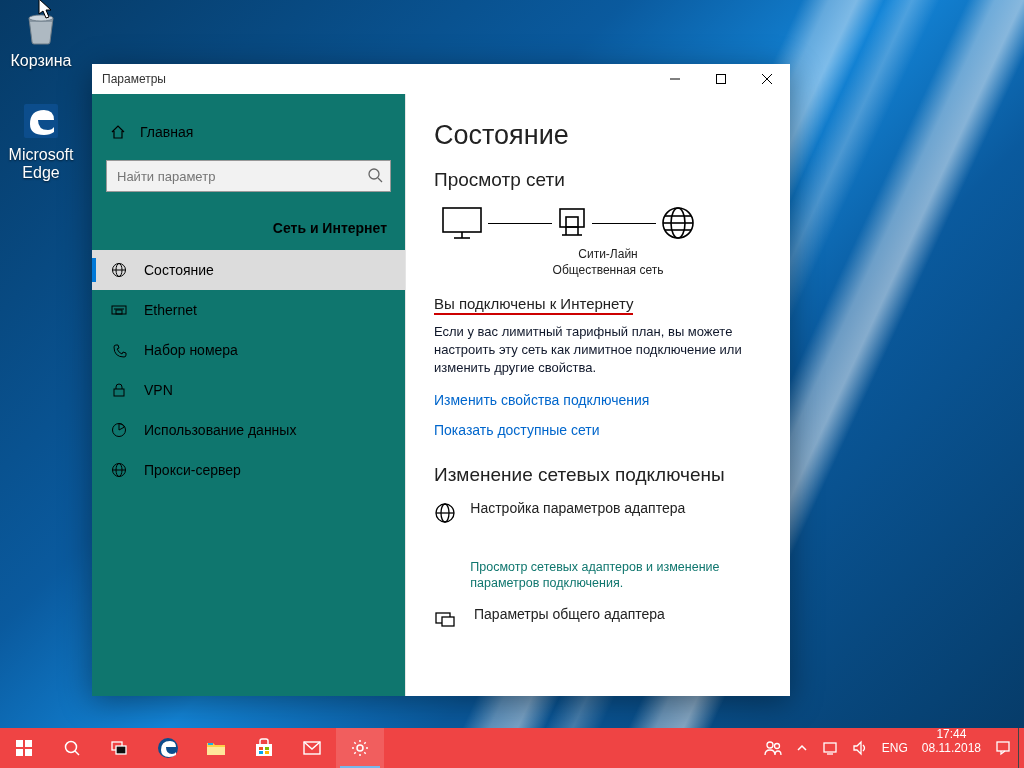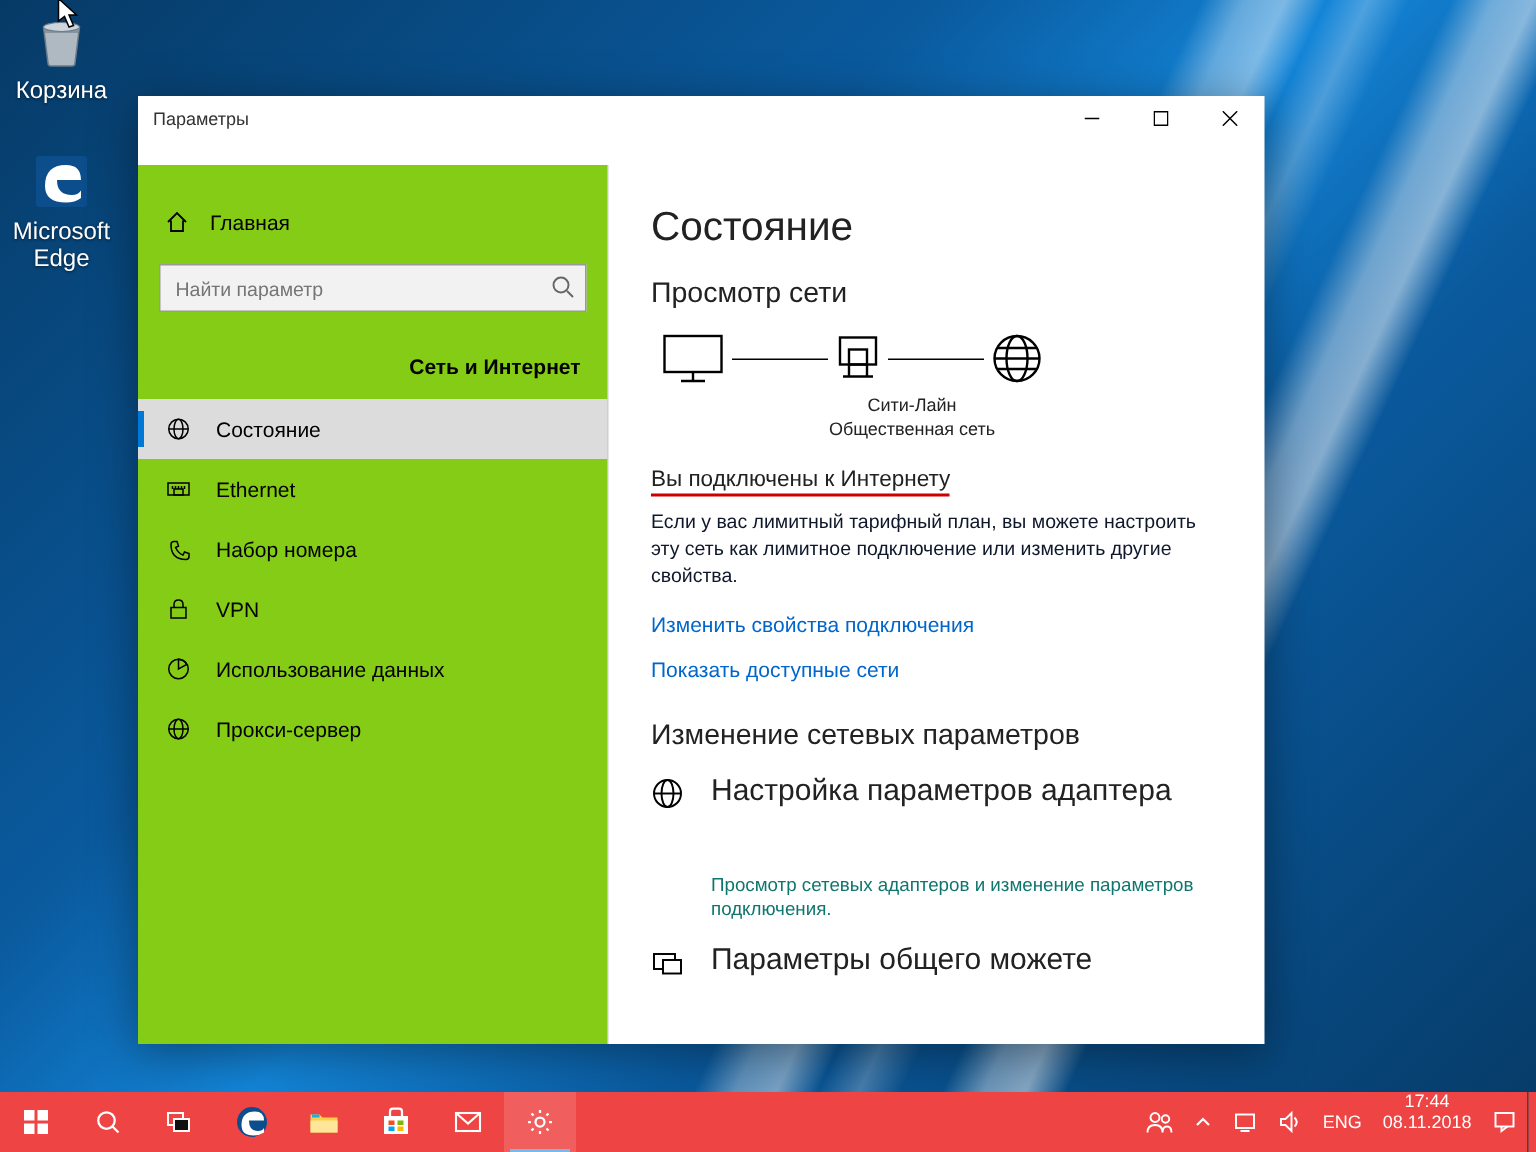--- a/index.html
+++ b/index.html
@@ -16,27 +16,27 @@
 
 
 .desktop-icon { position: absolute; width: 74px; text-align: center; color: #fff; font-size: 16px; cursor: pointer; }
 .desktop-icon .ic { width: 42px; height: 42px; margin: 0 auto 4px; }
 .desktop-icon .lbl { text-shadow: 0 1px 2px rgba(0,0,0,0.6); }
 
 
 .cursor { position: absolute; left: 38px; top: -2px; width: 16px; height: 22px; z-index: 50; }
 
 
-.window { position: absolute; left: 92px; top: 64px; width: 751px; height: 632px; background: #fff; box-shadow: 0 6px 30px rgba(0,0,0,0.4); display: flex; flex-direction: column; gap: 16px; }
+.window { position: absolute; left: 92px; top: 64px; width: 698px; height: 632px; background: #fff; box-shadow: 0 6px 30px rgba(0,0,0,0.4); display: flex; flex-direction: column; }
 .titlebar { height: 30px; display: flex; align-items: center; padding-left: 10px; font-size: 12px; color: #333; }
 .titlebar .controls { margin-left: auto; display: flex; }
 .titlebar .ctrl { width: 46px; height: 30px; display: flex; align-items: center; justify-content: center; cursor: pointer; }
 
 .body { flex: 1; display: flex; overflow: hidden; }
-.sidebar { width: 314px; background: #84cc16; border-right: 1px solid #e5e5e5; padding-top: 20px; }
+.sidebar { width: 314px; background: #0f766e; border-right: 1px solid #e5e5e5; padding-top: 20px; }
 .home-row { display: flex; align-items: center; gap: 14px; padding: 10px 18px; font-size: 14px; cursor: pointer; }
 
 .search { margin: 10px 14px 18px; position: relative; }
 .search input { width: 100%; height: 32px; border: 1px solid #999; background: #fff0; padding: 0 38px 0 10px; font-size: 13px; outline: none; background: #f2f2f2; }
 .search .mag { position: absolute; right: 8px; top: 7px; color: #666; }
 
 .category { padding: 10px 18px 14px; font-size: 14px; font-weight: 600; text-align: right; }
 .nav-item { display: flex; align-items: center; gap: 16px; padding: 12px 18px; font-size: 14px; cursor: pointer; position: relative; }
 .nav-item.active { background: #dcdcdc; }
 .nav-item.active::before { content:""; position:absolute; left:0; top:8px; bottom:8px; width:4px; background:#0078d7; }
@@ -52,21 +52,21 @@
 .linkline { height: 1px; background: #000; width: 64px; margin: 0 4px; }
 .diag-caption { text-align: center; width: 120px; margin: 2px auto 0; font-size: 12px; }
 .diagram-wrap { width: 360px; }
 
 .subtitle { font-size: 15px; margin-top: 18px; border-bottom: 2px solid #c00; display:inline-block; padding-bottom: 1px; }
 .para { font-size: 13px; color: #0f172a; margin-top: 8px; line-height: 1.4; max-width: 420px; }
 .linkrow { color: #0066cc; font-size: 14px; margin-top: 14px; cursor: pointer; }
 
 .opt { display: flex; gap: 14px; margin-top: 14px; }
 .opt .oic { width: 26px; padding-top: 2px; }
-.opt .t1 { font-size: 20px; }
+.opt .t1 { font-size: 14px; }
 .opt .t2 { font-size: 12.5px; color: #0f766e; line-height: 1.35; max-width: 340px; margin-top: 43px; }
 
 
 .taskbar { position: absolute; left: 0; right: 0; bottom: 0; height: 40px; background: #ef4444; display: flex; align-items: center; color: #fff; }
 .tbtn { width: 48px; height: 40px; display:flex; align-items:center; justify-content:center; cursor:pointer; position: relative; }
 .tbtn.active { background: rgba(255,255,255,0.14); }
 .tbtn.active::after { content:""; position:absolute; left:4px; right:4px; bottom:0; height:2px; background:#76b9ed; }
 .tray { margin-left: auto; display: flex; align-items: center; height: 100%; }
 .tray .titem { padding: 0 7px; height: 100%; display:flex; align-items:center; font-size: 12px; cursor:pointer; }
 .clock { text-align: left; font-size: 12px; line-height: 1.15; padding: 0 8px; flex-direction: column; }
@@ -252,21 +252,21 @@
           <div class="diag-caption" style="margin-left:108px;">Сити-Лайн</div>
           <div class="diag-caption" style="margin-left:108px;">Общественная сеть</div>
         </div>
       </div>
 
       <div class="subtitle">Вы подключены к Интернету</div>
       <div class="para">Если у вас лимитный тарифный план, вы можете настроить эту сеть как лимитное подключение или изменить другие свойства.</div>
       <div class="linkrow">Изменить свойства подключения</div>
       <div class="linkrow">Показать доступные сети</div>
 
-      <h2 class="section mt">Изменение сетевых параметров</h2>
+      <h2 class="section mt">Изменение сетевых подключены</h2>
 
       <div class="opt">
         <div class="oic">
             <svg width="22" height="22" viewBox="0 0 22 22">
               <circle cx="11" cy="11" r="9" fill="none" stroke="#000" stroke-width="1.3"></circle>
               <ellipse cx="11" cy="11" rx="4" ry="9" fill="none" stroke="#000" stroke-width="1.3"></ellipse>
               <line x1="2" y1="11" x2="20" y2="11" stroke="#000" stroke-width="1.3"></line>
             </svg>
           </div>
         <div>
@@ -276,21 +276,21 @@
       </div>
 
       <div class="opt">
         <div class="oic">
             <svg width="22" height="22" viewBox="0 0 22 22">
               <rect x="2" y="5" width="14" height="10" fill="none" stroke="#000" stroke-width="1.3"></rect>
               <rect x="8" y="9" width="12" height="9" fill="#fff" stroke="#000" stroke-width="1.3"></rect>
             </svg>
           </div>
         <div>
-          <div class="t1">Параметры общего можете</div>
+          <div class="t1">Параметры общего адаптера</div>
         </div>
       </div>
     </div>
   </div>
 </div>
 
 <div class="taskbar">
   <div class="tbtn">
       <svg width="16" height="16" viewBox="0 0 16 16">
         <rect x="0" y="0" width="7" height="7" fill="#fff"></rect>

